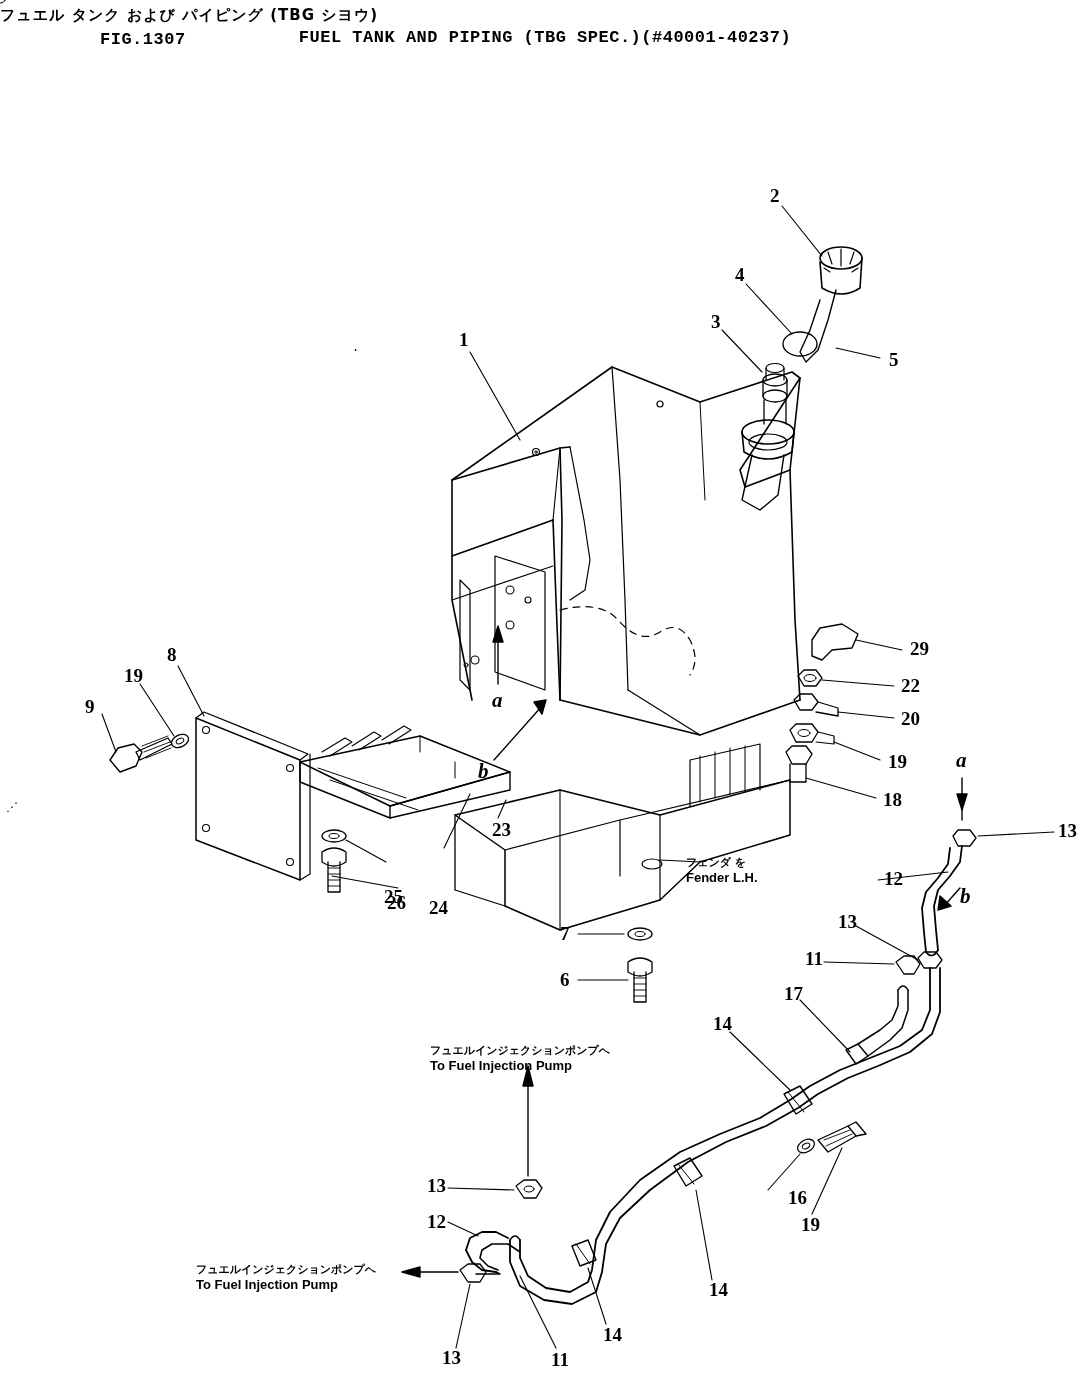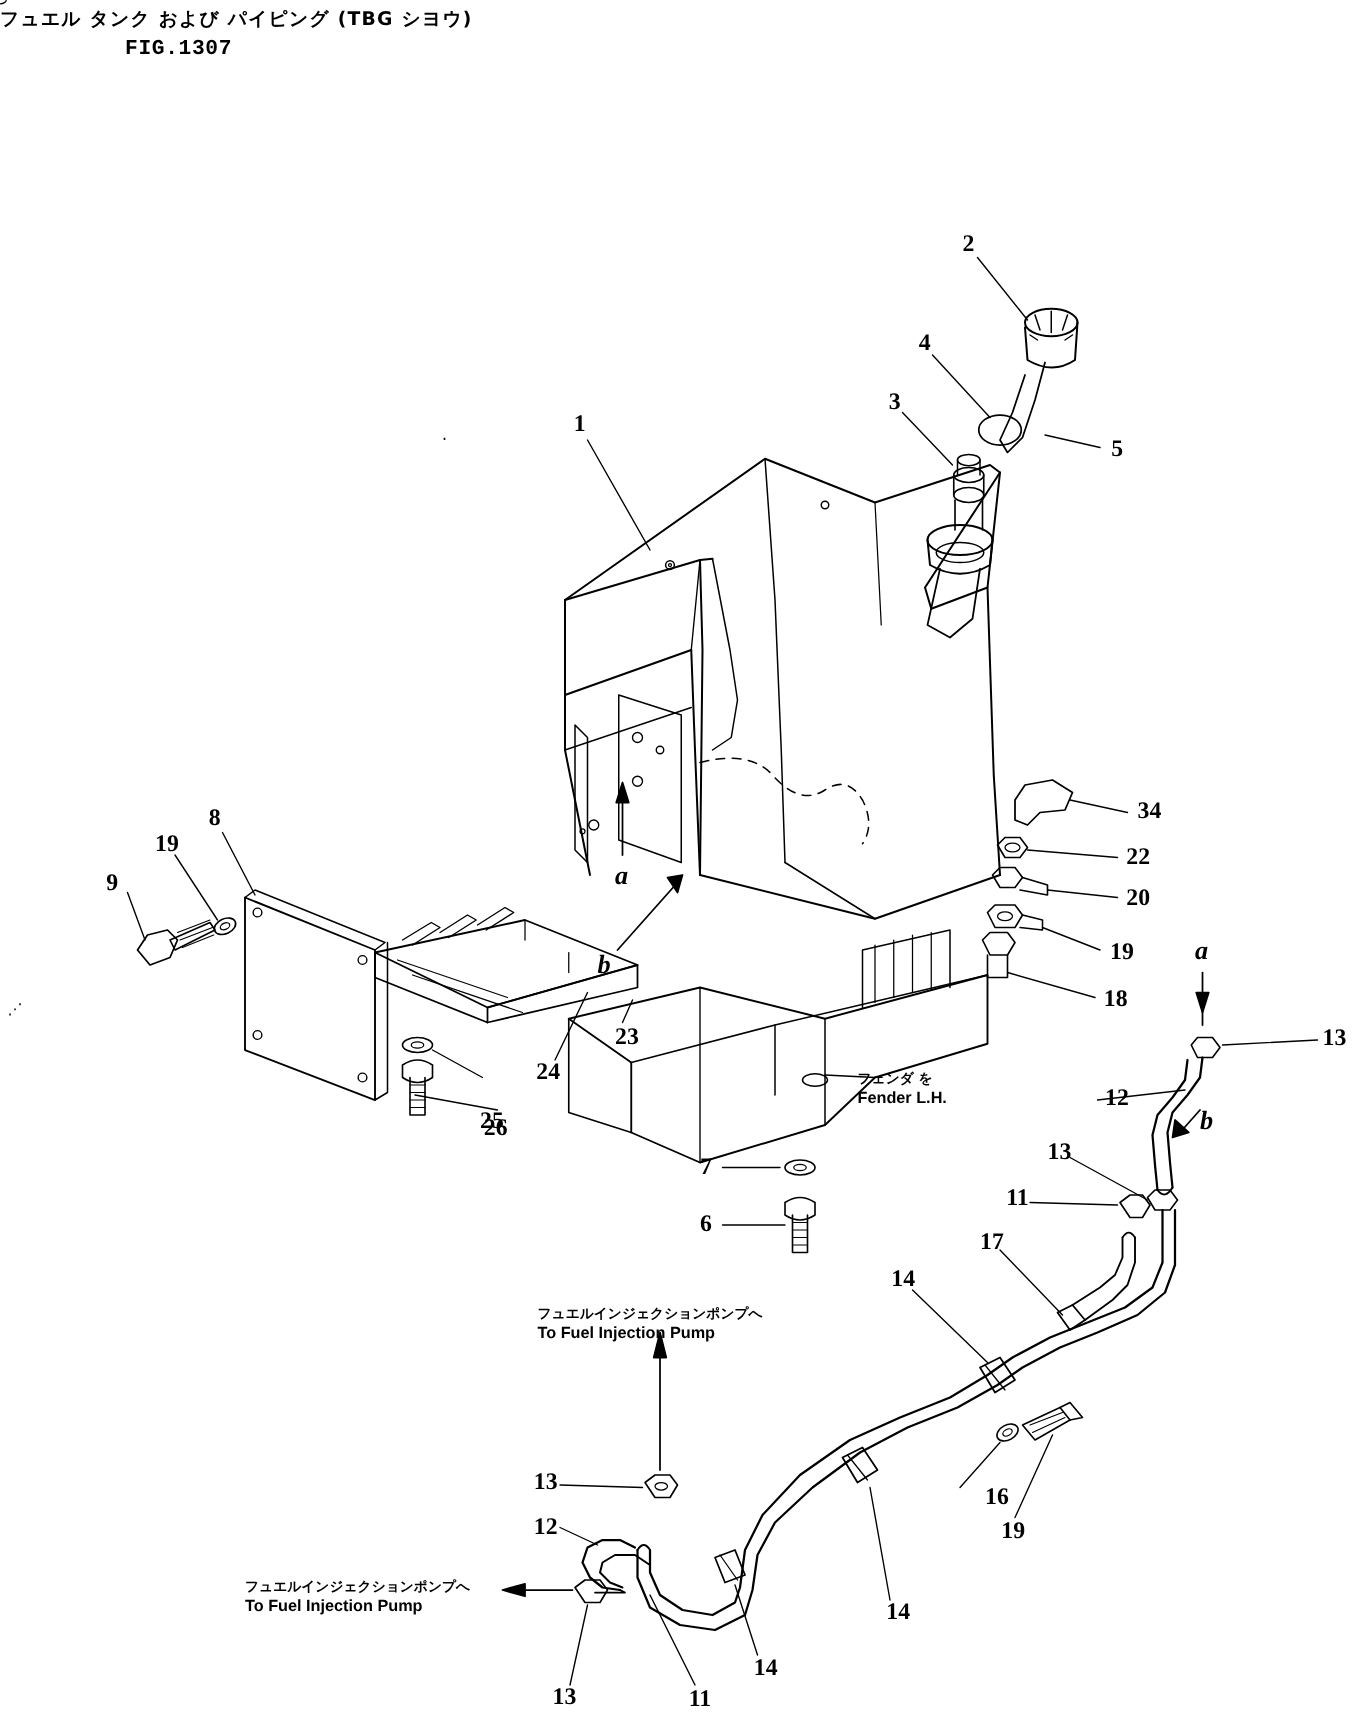--- a/index.html
+++ b/index.html
@@ -90,20 +90,21 @@
     font-size: 12px;
     color: #000;
   }
 </style>
 </head>
 <body>
 
 <div id="page">
 
   <div class="hdr-jp">フュエル タンク および パイピング (TBG シヨウ)</div>
+  <div class="hdr-en">FUEL TANK AND PIPING (TBG SPEC.)(#40001-40237)</div>
   <div class="fig-no">FIG.1307</div>
 
   <svg id="svgroot" viewBox="0 0 1090 1384">
     <g fill="none" stroke="#000" stroke-width="1.6" stroke-linejoin="round" stroke-linecap="round">
 
       <path d="M452,480 L612,367 L700,402 L792,372 L800,378 L740,470 L745,487"></path>
 
       <path d="M452,480 L452,600 L468,680 L472,700"></path>
       <path d="M452,480 L560,448 L570,447"></path>
 
@@ -385,24 +386,24 @@
   <div class="callout" style="left:442px; top:1347px;">13</div>
   <div class="callout" style="left:713px; top:1013px;">14</div>
   <div class="callout" style="left:709px; top:1279px;">14</div>
   <div class="callout" style="left:603px; top:1324px;">14</div>
   <div class="callout" style="left:801px; top:1214px;">19</div>
   <div class="callout" style="left:788px; top:1187px;">16</div>
   <div class="callout" style="left:784px; top:983px;text-align:right;">17</div>
   <div class="callout" style="left:883px; top:789px;">18</div>
   <div class="callout" style="left:888px; top:751px;">19</div>
   <div class="callout" style="left:901px; top:708px;">20</div>
-  <div class="callout" style="left:910px; top:638px;">34</div>
+  <div class="callout" style="left:910px; top:638px;">29</div>
   <div class="callout" style="left:901px; top:675px;">22</div>
   <div class="callout" style="left:492px; top:819px;">23</div>
-  <div class="callout" style="left:429px; top:847px;">24</div>
+  <div class="callout" style="left:429px; top:897px;">24</div>
   <div class="callout" style="left:384px; top:886px;">25</div>
   <div class="callout" style="left:387px; top:858px;margin-top:34px;">26</div>
 
   <div class="italic-letter" style="left:492px; top:688px;">a</div>
   <div class="italic-letter" style="left:478px; top:759px;">b</div>
   <div class="italic-letter" style="left:956px; top:748px;">a</div>
   <div class="italic-letter" style="left:960px; top:884px;">b</div>
 
   <div class="note" style="left:686px; top:855px;">
     <span class="jp">フェンダ を</span>

